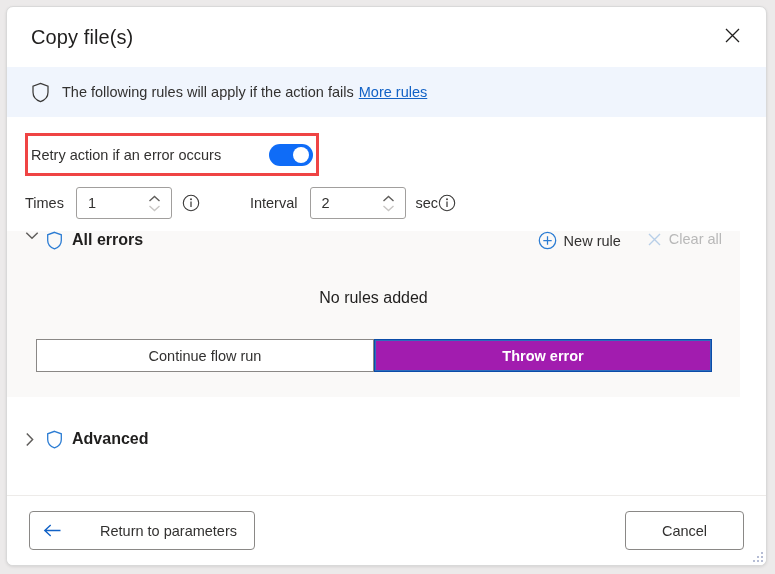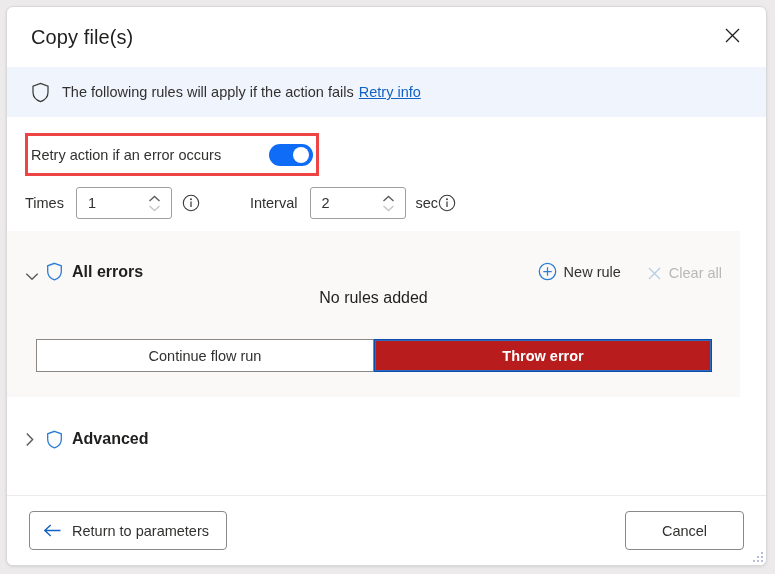--- a/index.html
+++ b/index.html
@@ -181,21 +181,21 @@
     left: 0px;
     top: 114px;
     width: 733px;
     height: 166px;
     background: #faf9f8;
     box-sizing: border-box;
   }
   .panel-head {
     height: 50px;
     display: flex;
-    align-items: flex-end;
+    align-items: flex-start;
     padding: 0 18px 0 18px;
     box-sizing: border-box;
   }
   .chev-btn { width: 18px; display:flex; align-items:center; cursor:pointer;}
   .panel-shield { margin: 0 9px 0 3px; display:flex; align-items:center;}
   .panel-title {
     font-size: 16px;
     font-weight: bold;
     color: #201f1e;
     flex: 1 1 auto;
@@ -236,21 +236,21 @@
     font-size: 14.5px;
     box-sizing: border-box;
     cursor: pointer;
   }
   .seg.off {
     background: #ffffff;
     color: #323130;
     border: 1px solid #8a8886;
   }
   .seg.on {
-    background: #b91c1c;
+    background: #a21caf;
     color: #ffffff;
     font-weight: bold;
     border: 1px solid #0b4ca8;
     box-shadow: inset 0 0 0 1px #2f6cbd;
   }
 
   
   .advanced-row {
     position: absolute;
     left: 18px;
@@ -284,20 +284,21 @@
     align-items: center;
     justify-content: center;
     box-sizing: border-box;
     cursor: pointer;
     font-family: "Liberation Sans", sans-serif;
   }
   .btn.secondary {
     background: #ffffff;
     border: 1px solid #8a8886;
     color: #323130;
+    gap: 28px;
   }
   .btn.primary {
     background: #0f6cf7;
     border: 1px solid #0f6cf7;
     color: #ffffff;
     font-weight: bold;
     box-shadow: inset 0 0 0 1px #4d90fb;
   }
   .btn-return { padding: 0 17px 0 13px; }
   .btn-return .ai { margin-right: 10px; display:flex; align-items:center;}
@@ -334,21 +335,21 @@
     </div>
   </div>
 
   <div class="banner">
     <span class="banner-shield">
       <svg width="19" height="21" viewBox="0 0 19 21">
           <path d="M9.5 1.4 L17 4.1 V10.3 C17 15 13.6 18.2 9.5 19.6 C5.4 18.2 2 15 2 10.3 V4.1 Z" fill="none" stroke="#3b3a39" stroke-width="1.25"></path>
         </svg>
     </span>
     <span class="banner-text">The following rules will apply if the action fails</span>
-    <span class="banner-link">Retry info</span>
+    <span class="banner-link">More rules</span>
   </div>
 
   <div class="body-area">
 
     <div class="retry-row">
       <span class="retry-label">Retry action if an error occurs</span>
       <div class="toggle">
         <div class="knob"></div>
       </div>
     </div>

